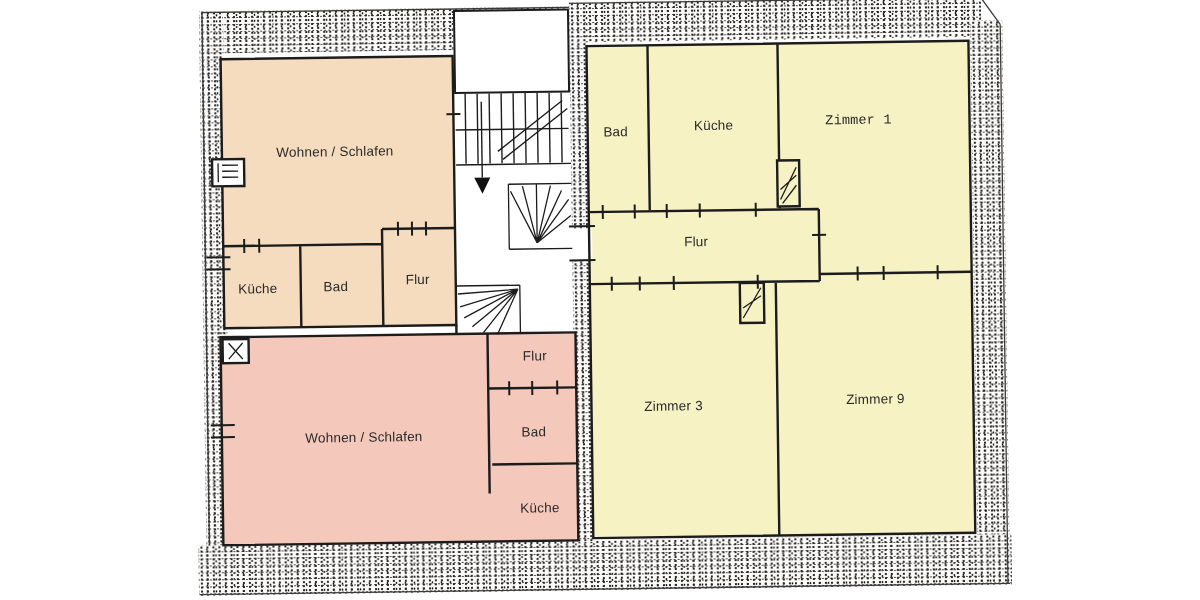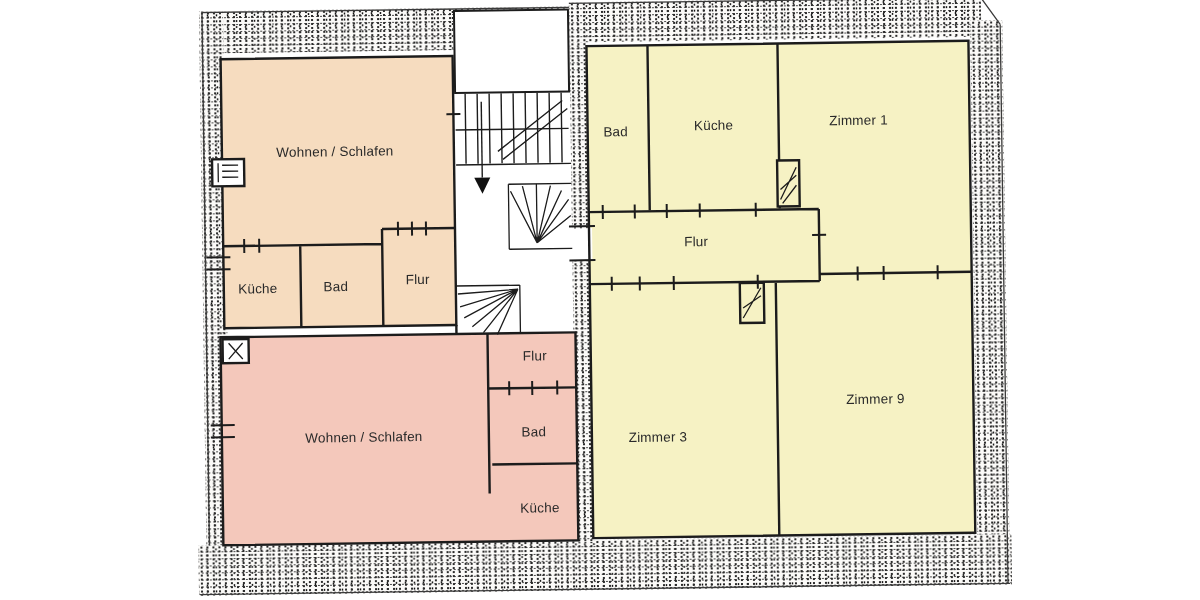--- a/index.html
+++ b/index.html
@@ -106,19 +106,19 @@
     <span class="lbl" style="left:336px;top:283px;">Bad</span>
     <span class="lbl" style="left:418px;top:277px;">Flur</span>
 
     <span class="lbl" style="left:362px;top:434px;">Wohnen / Schlafen</span>
     <span class="lbl" style="left:534px;top:355px;">Flur</span>
     <span class="lbl" style="left:532px;top:431px;">Bad</span>
     <span class="lbl" style="left:537px;top:507px;">Küche</span>
 
     <span class="lbl" style="left:618px;top:132px;">Bad</span>
     <span class="lbl" style="left:716px;top:127px;">Küche</span>
-    <span class="lbl" style="left:861px;top:124px;">Zimmer 1</span>
+    <span class="lbl" style="left:861px;top:124px;font-family:Liberation Mono, monospace;">Zimmer 1</span>
     <span class="lbl" style="left:697px;top:243px;">Flur</span>
-    <span class="lbl" style="left:656px;top:407px;margin-top:31px;">Zimmer 3</span>
+    <span class="lbl" style="left:672px;top:407px;">Zimmer 3</span>
     <span class="lbl" style="left:874px;top:403px;">Zimmer 9</span>
 
   </div>
 </div>
 
 </body></html>

